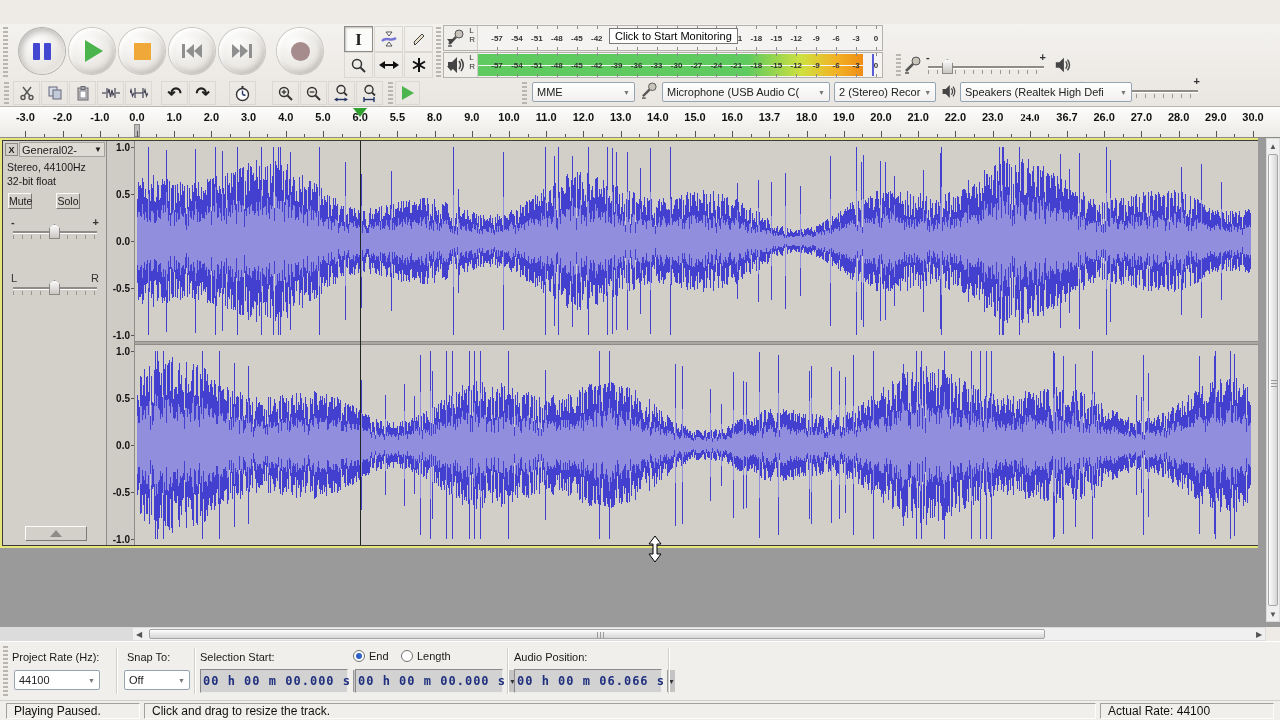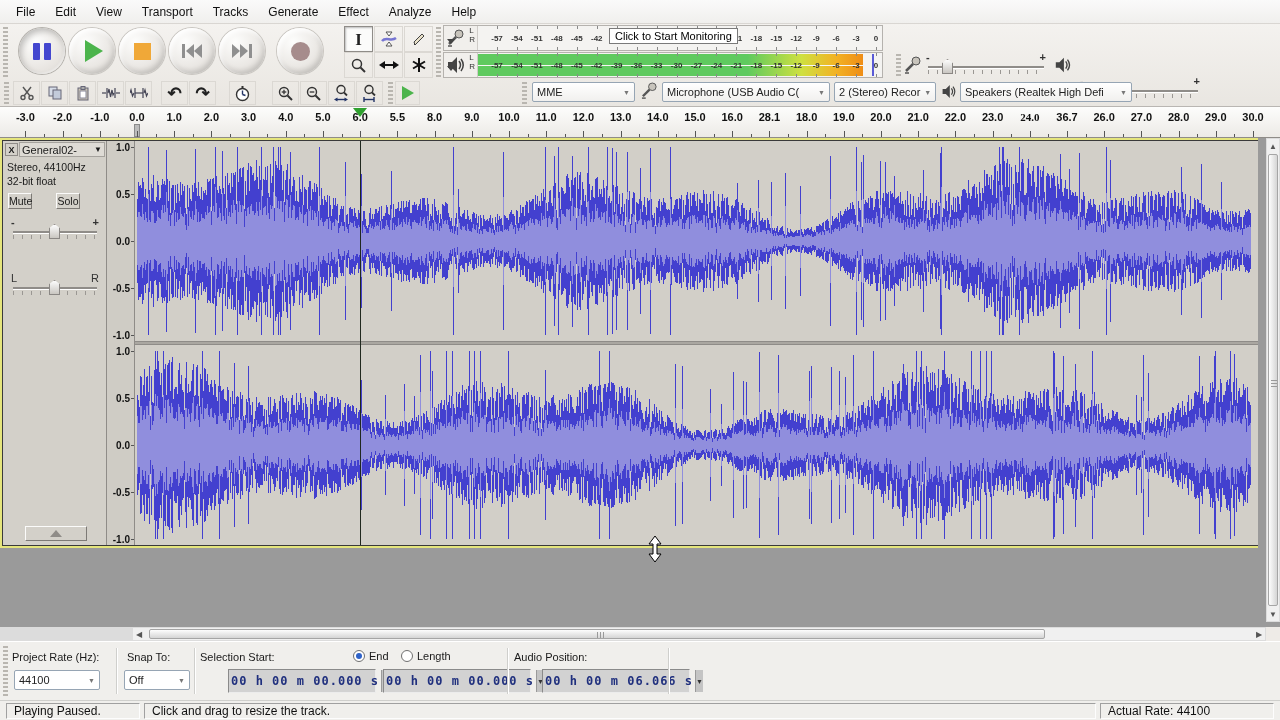--- a/index.html
+++ b/index.html
@@ -106,21 +106,21 @@
   .hthumb{position:absolute;top:1px;left:16px;width:896px;height:10px;background:linear-gradient(#fdfdfd,#d5d5d5);
           border:1px solid #a5a5a5;border-radius:2px;}
   .hgrip{position:absolute;top:2px;left:50%;width:7px;height:6px;
          background:repeating-linear-gradient(90deg,#9a9a9a 0 1px,transparent 1px 3px);}
   .hscroll-left-pad{left:0;top:627px;width:132px;height:14px;background:#dcdcdc;}
 
   
   .selbar{left:0;top:641px;width:1280px;height:59px;background:#f0efec;border-top:1px solid #fff;}
   .sb-label{position:absolute;top:9px;font-size:11px;color:#1a1a1a;}
   .timefield{position:absolute;top:27px;height:24px;background:#d2d2d2;display:flex;align-items:center;
-             border:1px solid;border-color:#8a8a8a #ececec #ececec #8a8a8a;margin-left:28px;}
+             border:1px solid;border-color:#8a8a8a #ececec #ececec #8a8a8a;}
   .tf-text{font-family:"DejaVu Sans Mono",monospace;font-size:12px;font-weight:bold;color:#20307e;
            letter-spacing:1px;padding:0 2px;white-space:pre;}
   .tf-arrow{width:12px;align-self:stretch;background:#c4c4c4;border-left:1px solid #9a9a9a;
             display:flex;align-items:center;justify-content:center;font-size:7px;color:#333;}
   .vsep{position:absolute;top:6px;height:46px;width:2px;border-left:1px solid #cfcfcc;border-right:1px solid #ffffff;}
   .radio{position:absolute;top:8px;display:flex;align-items:center;gap:4px;font-size:11px;}
   .rdot{width:12px;height:12px;border-radius:50%;border:1px solid #707070;background:#fff;display:flex;align-items:center;justify-content:center;}
   .rdot.on::after{content:"";width:6px;height:6px;border-radius:50%;background:#2e62c8;}
 
   
@@ -129,31 +129,20 @@
           font-size:12px;color:#111;display:flex;align-items:center;padding:0 7px;overflow:hidden;white-space:nowrap;}
 
   svg{display:block;}
   .resize-cursor{z-index:60;}
 </style>
 </head>
 <body>
 
 <div class="app">
 
-  <div class="abs menubar" id="menubar">
-      <span class="menu-item">File</span>
-      <span class="menu-item">Edit</span>
-      <span class="menu-item">View</span>
-      <span class="menu-item">Transport</span>
-      <span class="menu-item">Tracks</span>
-      <span class="menu-item">Generate</span>
-      <span class="menu-item">Effect</span>
-      <span class="menu-item">Analyze</span>
-      <span class="menu-item">Help</span>
-    </div>
 
   <div class="abs dock">
 
     <div class="abs grip" style="left:3px;top:3px;height:50px;"></div>
     <div class="abs tbtn pressed" style="left:19px;">
         <span class="ic-pause">
           <i></i>
           <i></i>
         </span>
       </div>
@@ -600,21 +589,21 @@
       <div class="r-tick" style="left:639.2px;height:3px;"></div>
       <div class="r-num" style="left:657.8000000000001px;">14.0</div>
       <div class="r-tick" style="left:657.8000000000001px;height:6px;"></div>
       <div class="r-tick" style="left:676.4000000000001px;height:3px;"></div>
       <div class="r-num" style="left:695px;">15.0</div>
       <div class="r-tick" style="left:695px;height:6px;"></div>
       <div class="r-tick" style="left:713.6px;height:3px;"></div>
       <div class="r-num" style="left:732.2px;">16.0</div>
       <div class="r-tick" style="left:732.2px;height:6px;"></div>
       <div class="r-tick" style="left:750.8000000000001px;height:3px;"></div>
-      <div class="r-num" style="left:769.4000000000001px;">28.1</div>
+      <div class="r-num" style="left:769.4000000000001px;">13.7</div>
       <div class="r-tick" style="left:769.4000000000001px;height:6px;"></div>
       <div class="r-tick" style="left:788.0000000000001px;height:3px;"></div>
       <div class="r-num" style="left:806.6px;">18.0</div>
       <div class="r-tick" style="left:806.6px;height:6px;"></div>
       <div class="r-tick" style="left:825.2px;height:3px;"></div>
       <div class="r-num" style="left:843.8000000000001px;">19.0</div>
       <div class="r-tick" style="left:843.8000000000001px;height:6px;"></div>
       <div class="r-tick" style="left:862.4000000000001px;height:3px;"></div>
       <div class="r-num" style="left:881px;">20.0</div>
       <div class="r-tick" style="left:881px;height:6px;"></div>

